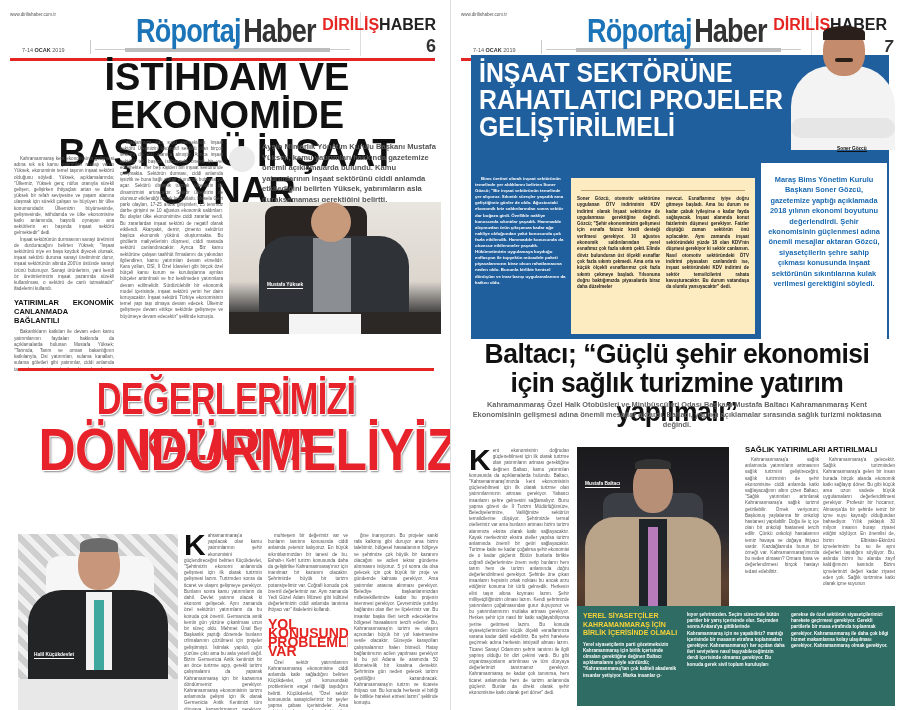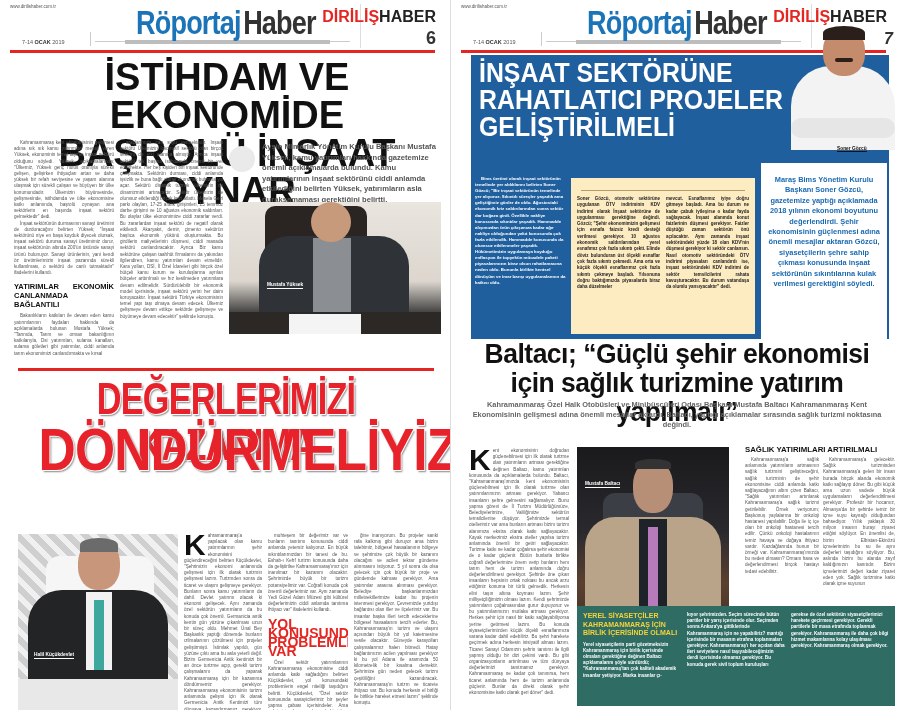--- a/index.html
+++ b/index.html
@@ -4,21 +4,21 @@
 <style>
   * { box-sizing: border-box; margin: 0; padding: 0; }
   html, body { width: 900px; height: 710px; overflow: hidden; background: #ffffff; }
   body { font-family: "Liberation Sans", sans-serif; color: #222; position: relative; }
 
   .page { position: absolute; top: 0; width: 450px; height: 710px; background: #fff; overflow: hidden; }
   .page.left { left: 0; }
   .page.right { left: 450px; border-left: 1px solid #ddd; }
 
   
-  .masthead { position: absolute; left: 0; top: 0; width: 450px; height: 22px; }
+  .masthead { position: absolute; left: 0; top: 8px; width: 450px; height: 22px; }
   .mh-url { position: absolute; left: 10px; top: 4px; font-size: 4.5px; color: #555; }
   .mh-date { position: absolute; left: 22px; top: 39px; font-size: 5.5px; color: #555; }
   .mh-date b { color: #333; }
   .mh-vline { position: absolute; left: 90px; top: 32px; width: 1px; height: 14px; background: #ccc; }
   .mh-hline { position: absolute; left: 95px; top: 41px; width: 255px; height: 1px; background: #ccc; }
   .mh-hbar { position: absolute; left: 125px; top: 40px; width: 205px; height: 4px; background: #bdbdbd; }
   .mh-title { position: absolute; left: 136px; top: 4px; font-size: 33px; font-weight: bold; letter-spacing: -1px; white-space: nowrap; font-family: "Liberation Sans", sans-serif; transform: scaleX(0.82); transform-origin: left top; }
   .mh-title .t1 { color: #1b74b8; }
   .mh-title .t2 { color: #333; }
   .mh-brand { position: absolute; right: 14px; top: 8px; font-size: 16px; font-weight: bold; white-space: nowrap; }
@@ -123,21 +123,21 @@
     </div>
     <div class="mh-page">6</div>
     <div class="mh-red"></div>
   </div>
 
   <div class="hl1">
     <div>İSTİHDAM VE EKONOMİDE</div>
     <div>BAŞROLÜ İNŞAAT OYNAR</div>
   </div>
 
-  <div class="col-text" style="left:14px; top:140px; width:100px; height:226px;">
+  <div class="col-text" style="left:14px; top:156px; width:100px; height:226px;">
     <p>Kahramanmaraş kent ekonomisinin gelişmesi adına sık sık kamu yatırımları mesajı veren Yüksek, ekonominin temel taşının inşaat sektörü olduğunu söyledi. Yüksek, açıklamalarında; "Ülkemiz, Yüksek genç nüfus oranıyla sürekli gelişen, gelişirken ihtiyaçları artan ve daha yüksek bir refah seviyesine ve yaşam alanına ulaşmak için sürekli çalışan ve büyüyen bir ülke konumundadır. Ülkemizin büyümesinde, gelişmesinde, istihdamda ve ülke ekonomisine katkı anlamında, başrolü oynayan ana sektörlerin en başında inşaat sektörü gelmektedir" dedi.</p>
     <p>İnşaat sektörünün durmasının sanayi üretimini de durduracağını belirten Yüksek; "İnşaat sektörünü niye en başa koyduk diyecek olursak, inşaat sektörü durursa sanayi üretimimiz durur, inşaat sektörünün altında 200'ün üstünde sanayi ürünü bulunuyor. Sanayi ürünlerinin, yani kendi öz üretimlerimizin inşaat pazarında sürekli kullanılması, o sektörü de canlı tutmaktadır" ifadelerini kullandı.</p>
     <p class="sub-head">YATIRIMLAR EKONOMİK CANLANMADA BAĞLANTILI</p>
     <p>Bakanlıkların katkıları ile devam eden kamu yatırımlarının faydaları hakkında da açıklamalarda bulunan Mustafa Yüksek; "Tarımda, Tarım ve orman bakanlığının katkılarıyla, Dsi yatırımları, sulama kanalları, sulama göletleri gibi yatırımlar, ciddi anlamda tarım ekonomimizi canlandırmakta ve kırsal</p>
   </div>
   <div class="col-text" style="left:120px; top:140px; width:103px; height:226px;">
     <p>araçlarımıza can suyu vermektedir. İnşaat sektörü Ülkemizin lokomotif sektörü olan birçok sektörü de etki alanına almıştır. Ayrıca inşaat sektörü tek başına istihdamda önemli bir yer edinmekte. Her beş kişiden biri inşaat sektöründe çalışmakta. Sektörün durması, ciddi anlamda işsizlik ve buna bağlı olarak ekonomik buhrana yol açar. Sektörü dinamik tutmak ülkemizin de dinamizmini artıracaktır. Sektör ülkemizin de olumsuz etkilendiği birçok krizi atlattı. Mesela Gezi parkı olayları, 17-25 aralık girişimleri, 15 temmuz darbe girişimi ve 10 ağustos ekonomik saldırıları. Bu olaylar ülke ekonomimize ciddi zararlar verdi. Bu zararlardan inşaat sektörü de negatif olarak etkilendi. Akaryakıt, demir, çimento sektörün başlıca ekonomik yükünü oluşturmakta. Bu girdilerin maliyetlerinin düşmesi, ciddi manada sektörü canlandıracaktır. Ayrıca Biz kamu sektörüne çalışan taahhüt firmalarını da yakından ilgilendiren, kamu yatırımları devam etmelidir. Kara yolları, DSİ, İl Özel İdareleri gibi birçok özel bütçeli kamu kurum ve kuruluşlarına ayrılan bütçeler arttırılmalı ve hız kesilmeden yatırımlara devam edilmelidir. Sürdürülebilir bir ekonomik model içerisinde, inşaat sektörü yerini her daim koruyacaktır. İnşaat sektörü Türkiye ekonomisinin temel yapı taşı olmaya devam edecek. Ülkemiz gelişmeye devam ettikçe sektörde gelişmeye ve büyümeye devam edecektir" şeklinde konuştu.</p>
   </div>
 
   <div class="lead-bubble"></div>

